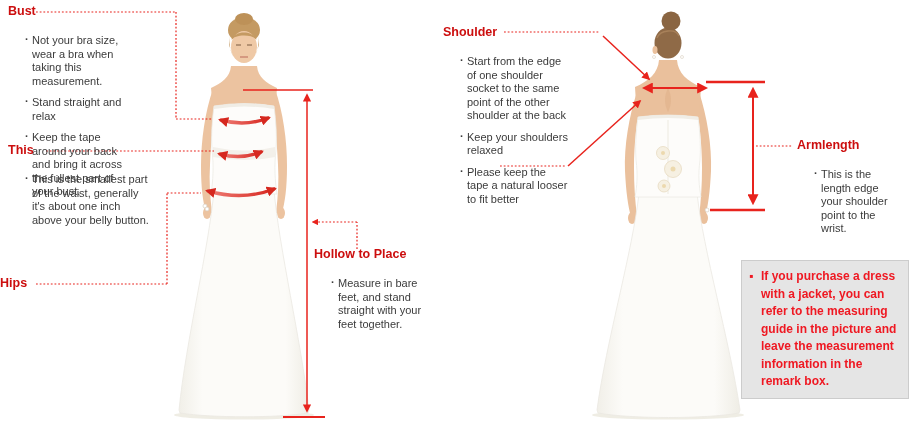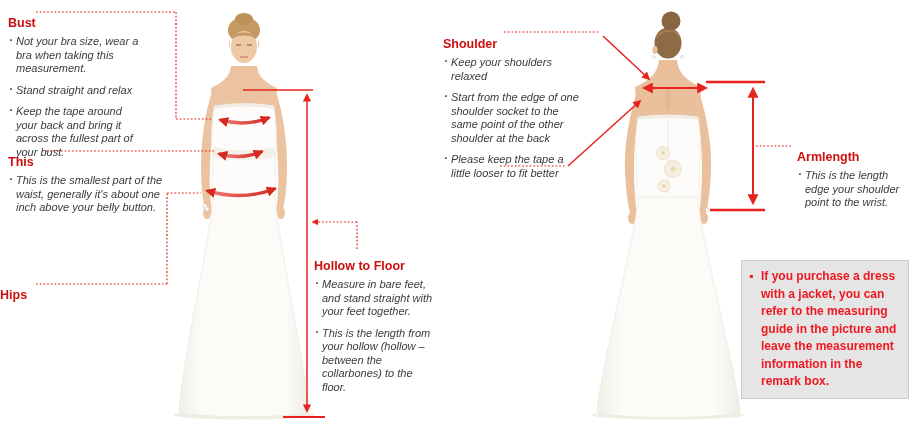--- a/index.html
+++ b/index.html
@@ -2,24 +2,24 @@
 <html><head>
 <meta charset="utf-8">
 <style>
   html,body{margin:0;padding:0;background:#fff;}
   .canvas{
     position:relative;width:909px;height:431px;background:#ffffff;
     font-family:"Liberation Sans",sans-serif;overflow:hidden;
   }
   .sec{position:absolute;}
   .sec h3{
-    margin:12px 0 5px 0;font-size:12.5px;line-height:13px;
+    margin:0 0 5px 0;font-size:12.5px;line-height:13px;
     color:#cc0e0e;font-weight:bold;letter-spacing:0;
   }
-  .sec ul{margin:0;padding:0;list-style:none;font-style:italic;}
+  .sec ul{margin:16px;padding:0;list-style:none;}
   .sec li{
     position:relative;padding-left:8px;margin:0 0 8px 0;
     font-size:11px;line-height:13.5px;color:#3b3b3b;
   }
   .sec li::before{
     content:"\00B7";position:absolute;left:1px;top:-1px;
     color:#3b3b3b;font-weight:bold;
   }
   .note{
     position:absolute;left:741px;top:260px;width:168px;box-sizing:border-box;
@@ -178,33 +178,32 @@
     <ul>
       <li>This is the smallest part of the waist, generally it's about one inch above your belly button.</li>
     </ul>
   </div>
 
   <div class="sec" style="left:0;top:277px;width:162px;">
     <h3>Hips</h3>
   </div>
 
   <div class="sec" style="left:314px;top:248px;width:124px;">
-    <h3>Hollow to Floor</h3>
+    <h3>Hollow to Place</h3>
     <ul>
       <li>Measure in bare feet, and stand straight with your feet together.</li>
-      <li>This is the length from your hollow (hollow – between the collarbones) to the floor.</li>
     </ul>
   </div>
 
   <div class="sec" style="left:443px;top:26px;width:142px;">
     <h3>Shoulder</h3>
     <ul>
+      <li>Start from the edge of one shoulder socket to the same point of the other shoulder at the back</li>
       <li>Keep your shoulders relaxed</li>
-      <li>Start from the edge of one shoulder socket to the same point of the other shoulder at the back</li>
-      <li>Please keep the tape a little looser to fit better</li>
+      <li>Please keep the tape a natural looser to fit better</li>
     </ul>
   </div>
 
 
   <div class="sec" style="left:797px;top:139px;width:110px;">
     <h3>Armlength</h3>
     <ul>
       <li>This is the length edge your shoulder point to the wrist.</li>
     </ul>
   </div>

